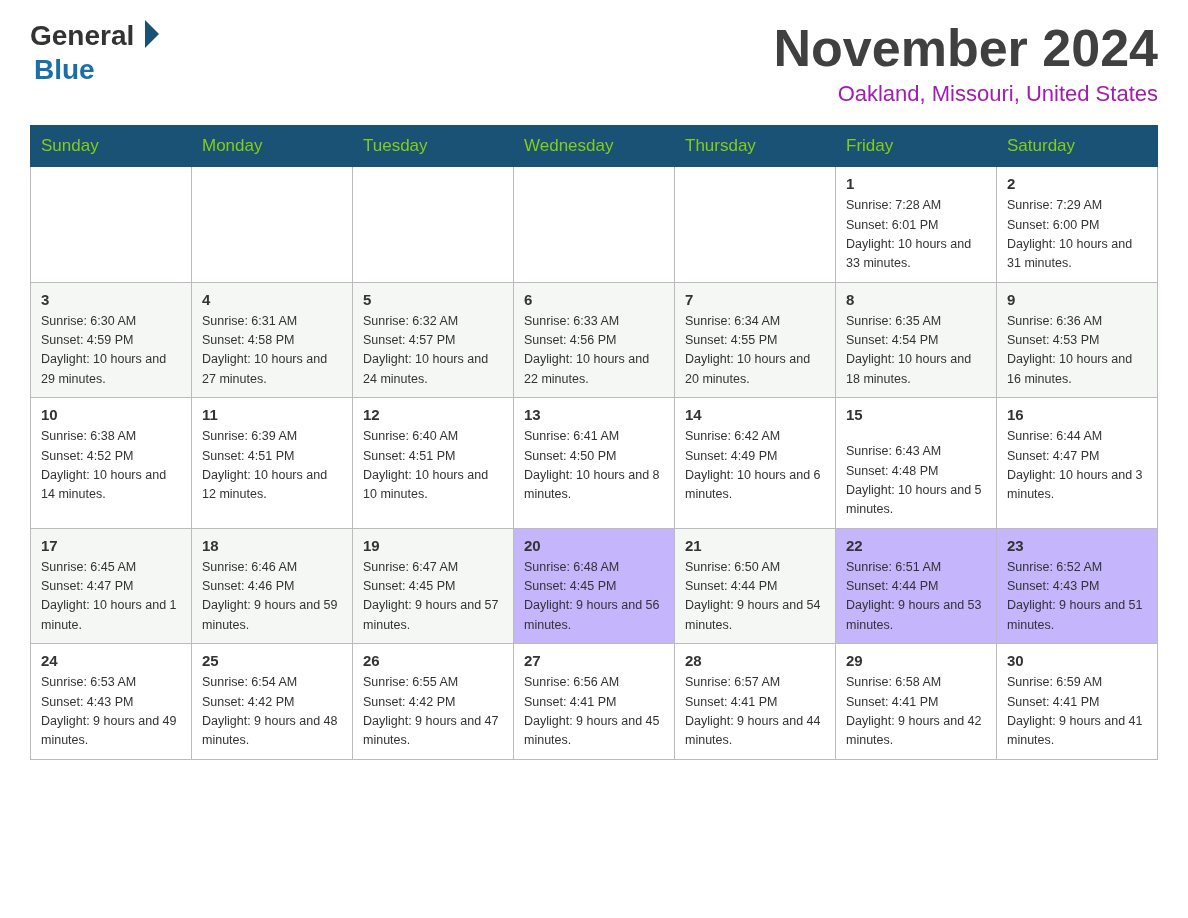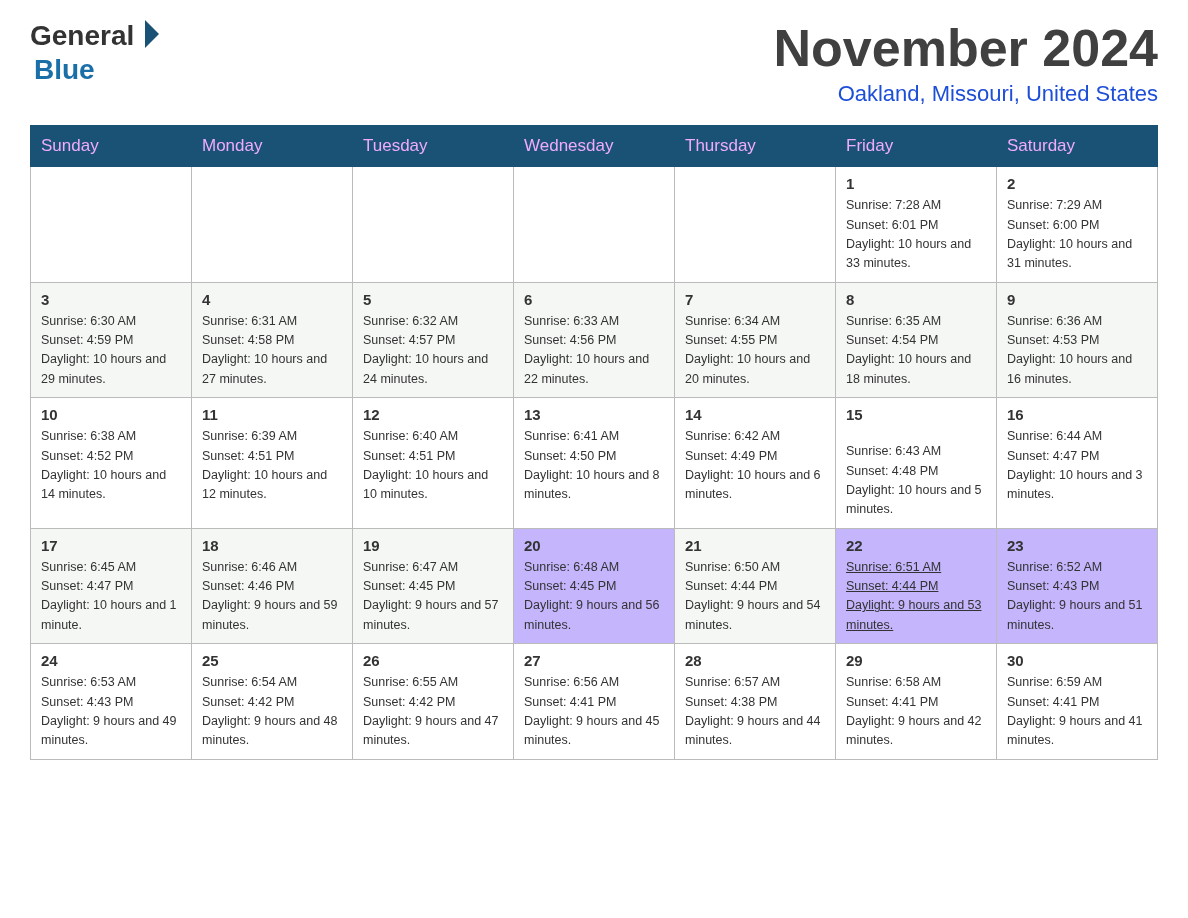--- a/index.html
+++ b/index.html
@@ -51,31 +51,31 @@
       text-align: right;
     }
     .month-title {
       font-size: 52px;
       font-weight: bold;
       color: #404040;
       line-height: 1.1;
     }
     .location {
       font-size: 22px;
-      color: #1d4ed8;
+      color: #a21caf;
       margin-top: 4px;
     }
     .calendar {
       width: 100%;
       border-collapse: collapse;
       border: 1px solid #999;
     }
     .calendar th {
       background-color: #1a5276;
-      color: #f0abfc;
+      color: #84cc16;
       font-size: 17px;
       font-weight: normal;
       padding: 10px 10px;
       text-align: left;
       border: 1px solid #1a5276;
     }
     .calendar td {
       vertical-align: top;
       padding: 8px 10px;
       font-size: 13px;
@@ -266,21 +266,21 @@
 Daylight: 9 hours and 56 minutes.</div>
         </td>
         <td style="background-color: rgb(245, 247, 245);">
           <span class="day-number">21</span>
           <div class="day-info" style="white-space: pre-line;">Sunrise: 6:50 AM
 Sunset: 4:44 PM
 Daylight: 9 hours and 54 minutes.</div>
         </td>
         <td style="background-color: #c4b5fd;">
           <span class="day-number">22</span>
-          <div class="day-info" style="white-space: pre-line; text-decoration: underline;">Sunrise: 6:51 AM
+          <div class="day-info" style="white-space: pre-line;">Sunrise: 6:51 AM
 Sunset: 4:44 PM
 Daylight: 9 hours and 53 minutes.</div>
         </td>
         <td style="background-color: #c4b5fd;">
           <span class="day-number">23</span>
           <div class="day-info" style="white-space: pre-line;">Sunrise: 6:52 AM
 Sunset: 4:43 PM
 Daylight: 9 hours and 51 minutes.</div>
         </td>
       </tr>
@@ -305,21 +305,21 @@
         </td>
         <td>
           <span class="day-number">27</span>
           <div class="day-info" style="white-space: pre-line;">Sunrise: 6:56 AM
 Sunset: 4:41 PM
 Daylight: 9 hours and 45 minutes.</div>
         </td>
         <td>
           <span class="day-number">28</span>
           <div class="day-info" style="white-space: pre-line;">Sunrise: 6:57 AM
-Sunset: 4:38 PM
+Sunset: 4:41 PM
 Daylight: 9 hours and 44 minutes.</div>
         </td>
         <td>
           <span class="day-number">29</span>
           <div class="day-info" style="white-space: pre-line;">Sunrise: 6:58 AM
 Sunset: 4:41 PM
 Daylight: 9 hours and 42 minutes.</div>
         </td>
         <td>
           <span class="day-number">30</span>

